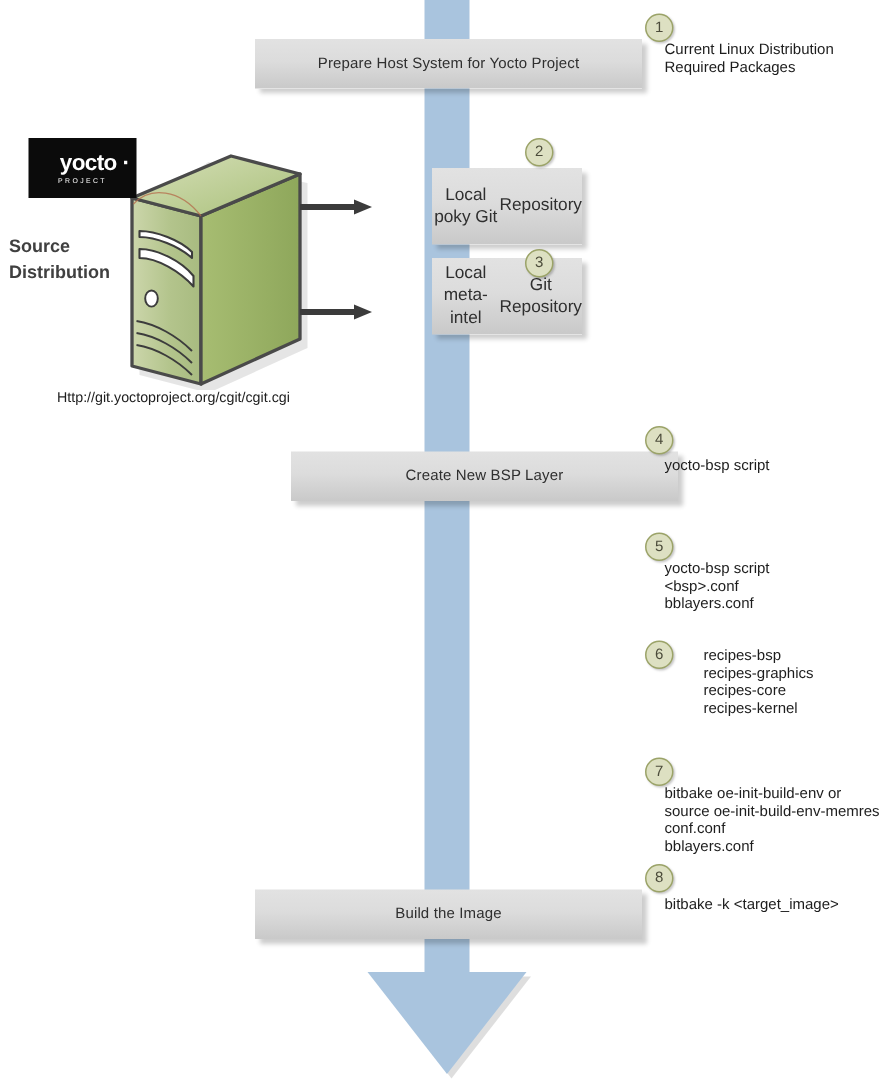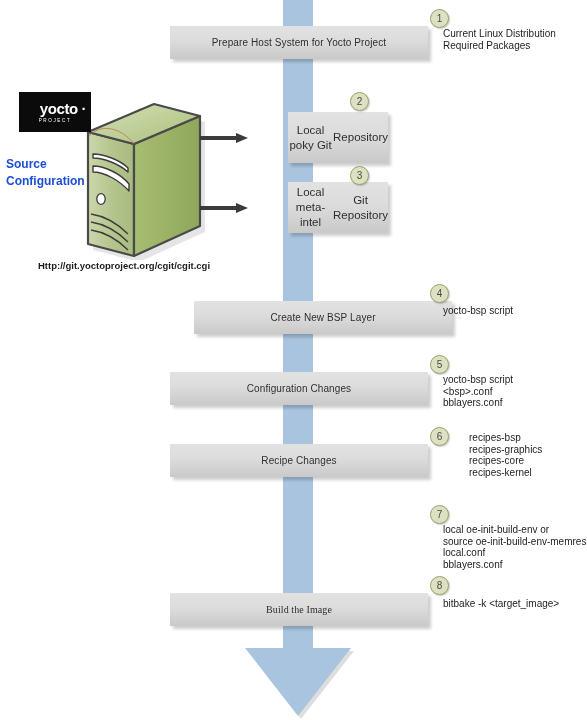--- a/index.html
+++ b/index.html
@@ -76,25 +76,25 @@
     font-size:10px;line-height:11.6px;
     color:#1d1d1d;
     z-index:5;
     white-space:nowrap;
   }
   .annot div{white-space:nowrap;}
 
   
   .src-label{
     position:absolute;left:6px;top:156px;width:90px;
-    font-size:12px;font-weight:bold;line-height:17px;color:#1d4ed8;
+    font-size:12px;font-weight:bold;line-height:17px;color:#404040;
   }
   .url-label{
     position:absolute;left:38px;top:260px;
-    font-size:9.5px;color:#1d1d1d;white-space:nowrap;font-weight:bold;
+    font-size:9.5px;color:#1d1d1d;white-space:nowrap;
   }
 
   
   .logo{
     position:absolute;left:19px;top:92px;width:72px;height:40px;
     background:#0b0b0b;
     z-index:4;
     display:flex;flex-direction:column;align-items:center;justify-content:center;
   }
   .logo .l1{
@@ -165,81 +165,79 @@
 
     <ellipse cx="23" cy="101" rx="4.2" ry="5.4" fill="#ffffff" stroke="#3c3c3c" stroke-width="1.3"></ellipse>
 
     <path d="M13,116 C26,118 40,126 50,136" fill="none" stroke="#3c3c3c" stroke-width="1.3"></path>
     <path d="M13,124 C26,126 40,134 50,144" fill="none" stroke="#3c3c3c" stroke-width="1.3"></path>
     <path d="M13,132 C26,134 40,142 50,152" fill="none" stroke="#3c3c3c" stroke-width="1.3"></path>
   </svg>
 
   <div class="src-label">
     <div>Source</div>
-    <div>Configuration</div>
+    <div>Distribution</div>
   </div>
   <div class="url-label">Http://git.yoctoproject.org/cgit/cgit.cgi</div>
 
   <div class="harrow" style="left:200px;top:133px;width:48px;height:10px;">
     <div class="shaft" style="width:36px;"></div>
     <div class="head" style="left:36px;"></div>
   </div>
   <div class="harrow" style="left:200px;top:203px;width:48px;height:10px;">
     <div class="shaft" style="width:36px;"></div>
     <div class="head" style="left:36px;"></div>
   </div>
 
   <div class="rbox" style="top:112px;">
     <div>Local poky Git</div>
     <div>Repository</div>
   </div>
-  <div class="rbox" style="top:182px;">
+  <div class="rbox" style="top:172px;">
     <div>Local meta-intel</div>
     <div>Git Repository</div>
   </div>
   <div class="badge" style="left:350px;top:92px;">2</div>
   <div class="badge" style="left:350px;top:166px;">3</div>
 
   <div class="pbox wide" style="top:26px;">Prepare Host System for Yocto Project</div>
   <div class="badge" style="left:430px;top:9px;">1</div>
   <div class="annot" style="top:28px;">
     <div>Current Linux Distribution</div>
     <div>Required Packages</div>
   </div>
 
   <div class="pbox wide" style="top:301px;margin-left:24px;">Create New BSP Layer</div>
   <div class="badge" style="left:430px;top:284px;">4</div>
   <div class="annot" style="top:305px;">
     <div>yocto-bsp script</div>
   </div>
 
-  <div class="pbox wide" style="top:372px;">Configuration Changes</div>
   <div class="badge" style="left:430px;top:355px;">5</div>
   <div class="annot" style="top:374px;">
     <div>yocto-bsp script</div>
     <div>&lt;bsp&gt;.conf</div>
     <div>bblayers.conf</div>
   </div>
 
-  <div class="pbox wide" style="top:444px;">Recipe Changes</div>
   <div class="badge" style="left:430px;top:427px;">6</div>
   <div class="annot" style="top:432px;margin-left:26px;">
     <div>recipes-bsp</div>
     <div>recipes-graphics</div>
     <div>recipes-core</div>
     <div>recipes-kernel</div>
   </div>
 
   <div class="badge" style="left:430px;top:505px;">7</div>
   <div class="annot" style="top:524px;">
-    <div>local oe-init-build-env or</div>
+    <div>bitbake oe-init-build-env or</div>
     <div>source oe-init-build-env-memres</div>
-    <div>local.conf</div>
+    <div>conf.conf</div>
     <div>bblayers.conf</div>
   </div>
 
-  <div class="pbox wide" style="top:593px;font-family:Liberation Serif, serif;">Build the Image</div>
+  <div class="pbox wide" style="top:593px;">Build the Image</div>
   <div class="badge" style="left:430px;top:576px;">8</div>
   <div class="annot" style="top:598px;">
     <div>bitbake -k &lt;target_image&gt;</div>
   </div>
 
 </div>
 
 </body></html>

